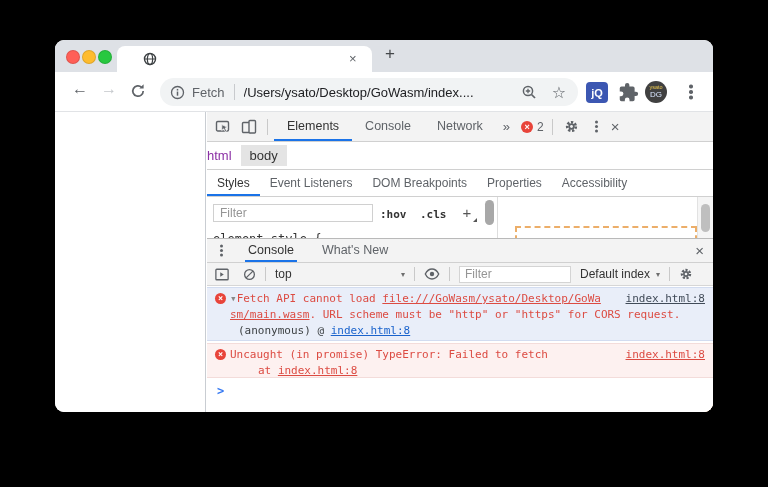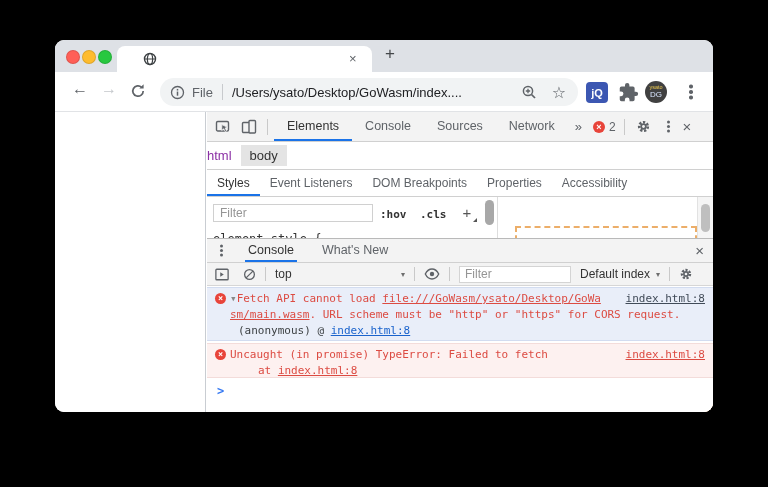--- a/index.html
+++ b/index.html
@@ -134,21 +134,21 @@
     <svg class="abs" style="left:75px;top:11px" width="16" height="16" viewBox="0 0 16 16">
       <path d="M13.2 8a5.2 5.2 0 1 1-1.6-3.75" fill="none" stroke="#5f6368" stroke-width="1.7"></path>
       <path d="M13.6 1.2v4.3H9.3z" fill="#5f6368"></path>
     </svg>
     <div class="abs omnibox">
       <svg width="15" height="15" viewBox="0 0 16 16">
         <circle cx="8" cy="8" r="6.4" fill="none" stroke="#5f6368" stroke-width="1.4"></circle>
         <rect x="7.2" y="7" width="1.6" height="4.4" fill="#5f6368"></rect>
         <rect x="7.2" y="4.2" width="1.6" height="1.7" fill="#5f6368"></rect>
       </svg>
-      <span class="scheme">File</span>
+      <span class="scheme">Fetch</span>
       <span class="omnidiv"></span>
       <span class="urltext">/Users/ysato/Desktop/GoWasm/index....</span>
       <svg width="16" height="16" viewBox="0 0 16 16" style="margin-right:15px">
         <circle cx="7" cy="7" r="4.6" fill="none" stroke="#5f6368" stroke-width="1.5"></circle>
         <line x1="10.5" y1="10.5" x2="14" y2="14" stroke="#5f6368" stroke-width="1.7"></line>
         <line x1="4.8" y1="7" x2="9.2" y2="7" stroke="#5f6368" stroke-width="1.3"></line>
         <line x1="7" y1="4.8" x2="7" y2="9.2" stroke="#5f6368" stroke-width="1.3"></line>
       </svg>
       <span style="font-size:16px;color:#5f6368;font-family:'DejaVu Sans',sans-serif">☆</span>
     </div>
@@ -174,21 +174,20 @@
         <rect x="1.5" y="2.5" width="12" height="9.5" rx="1.3" fill="none" stroke="#5f6368" stroke-width="1.4"></rect>
         <path d="M6.8 5.6l5.8 2.7-2.5.8 1.6 2.8-1.4.8-1.6-2.9-2 1.7z" fill="#5f6368" stroke="#f3f3f3" stroke-width=".8"></path>
       </svg>
       <svg width="16" height="16" viewBox="0 0 16 16" style="margin-left:10px">
         <rect x="1.5" y="3.5" width="9" height="10" rx="1" fill="none" stroke="#5f6368" stroke-width="1.4"></rect>
         <rect x="8" y="1.5" width="6.5" height="12.5" rx="1" fill="#f3f3f3" stroke="#5f6368" stroke-width="1.4"></rect>
       </svg>
       <span class="vsep" style="margin:0 6px 0 10px"></span>
       <span class="dtab active">Elements</span>
       <span class="dtab">Console</span>
-      <span class="dtab">Sources</span>
       <span class="dtab">Network</span>
       <span class="more-tabs">»</span>
       <span class="errbadge">
         <span class="erricon">×</span>
         <span class="errnum">2</span>
       </span>
       <span class="vsep"></span>
       <svg class="dticon" width="15" height="15" viewBox="0 0 16 16">
         <circle cx="8" cy="8" r="4.6" fill="none" stroke="#5f6368" stroke-width="2.8" stroke-dasharray="2.4 1.7"></circle>
         <circle cx="8" cy="8" r="3.4" fill="#5f6368"></circle>

